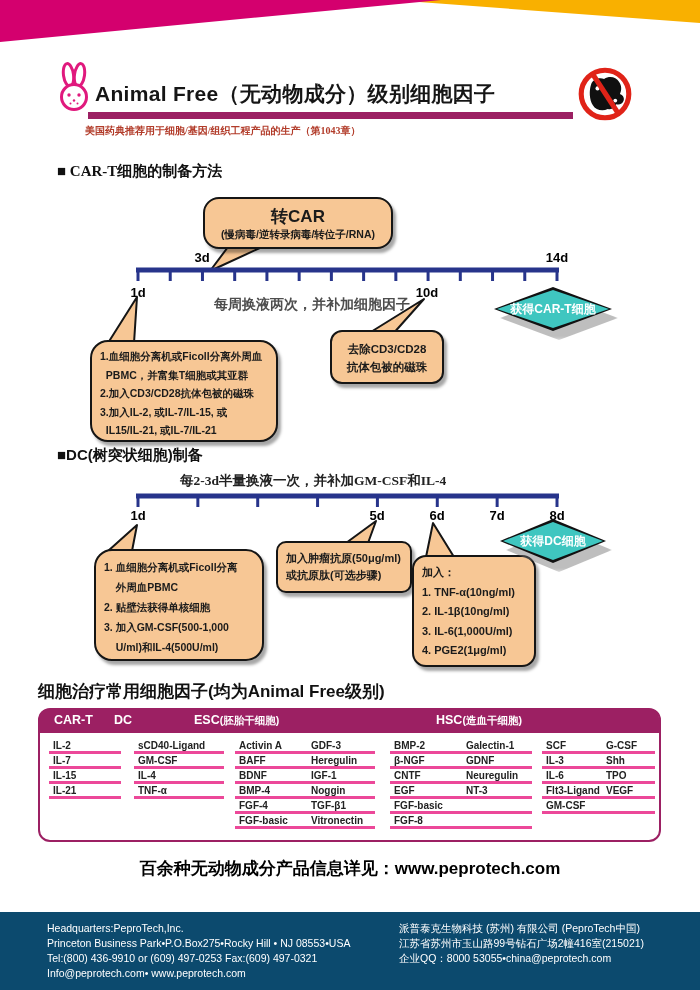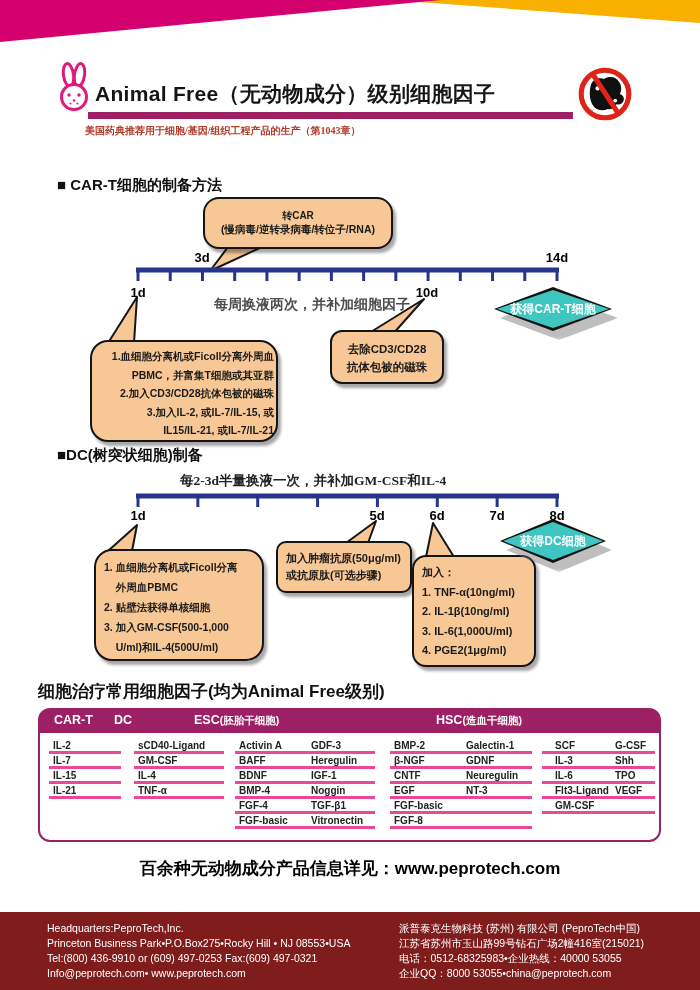--- a/index.html
+++ b/index.html
@@ -20,24 +20,24 @@
     font-family:"Liberation Serif",serif;font-weight:600;margin-left:28px;}
 
   .sec-h{position:absolute;font-size:15px;font-weight:bold;color:#111;}
 
   
   .callout{position:absolute;background:#f7c795;border:2px solid #151515;
     box-shadow:3px 4px 3px rgba(0,0,0,.35);box-sizing:border-box;color:#1b1b1b;font-weight:bold;}
   .callout .line{white-space:pre;}
   #car-bubble{left:203px;top:197px;width:190px;height:52px;border-radius:16px;
     display:flex;flex-direction:column;justify-content:center;text-align:center;}
-  #car-bubble .l1{font-size:10px;}
+  #car-bubble .l1{font-size:17px;}
   #car-bubble .l2{font-size:10.5px;}
   #car-steps{left:90px;top:340px;width:188px;height:102px;border-radius:18px;
-    font-size:10.5px;line-height:18.5px;padding:5px 2px 12px 8px;text-align:right;}
+    font-size:10.5px;line-height:18.5px;padding:5px 2px 12px 8px;}
   #car-remove{left:330px;top:330px;width:114px;height:54px;border-radius:12px;
     font-size:11.5px;line-height:18px;padding-top:8px;text-align:center;}
   #dc-steps{left:94px;top:549px;width:170px;height:112px;border-radius:18px;
     font-size:10.5px;line-height:20px;padding:6px 0 0 8px;}
   #dc-antigen{left:276px;top:541px;width:136px;height:52px;border-radius:10px;
     font-size:11px;line-height:17px;padding:7px 0 16px 8px;}
   #dc-add{left:412px;top:555px;width:124px;height:112px;border-radius:14px;
     font-size:11px;line-height:19.5px;padding:6px 0 0 8px;}
   .tail{position:absolute;}
 
@@ -63,26 +63,26 @@
     border:2.5px solid #9c2063;border-radius:12px;box-sizing:border-box;}
   #ftable .thead{position:absolute;left:-1px;top:-1px;width:620px;height:24px;background:#9c2063;
     border-radius:9px 9px 0 0;}
   .th{position:absolute;top:4px;color:#fff;font-weight:bold;font-size:12.5px;white-space:nowrap;}
   .th .th-sub{font-size:10.5px;font-weight:bold;}
   .tgroup{position:absolute;top:29px;}
   .trow{height:15px;border-bottom:3px solid #ec4899;display:flex;align-items:center;
     font-size:10px;font-weight:600;color:#222;padding-left:4px;box-sizing:border-box;line-height:13px;}
   #tg2 .trow{letter-spacing:0;}
   #tg3 .c0,#tg4 .c0{display:inline-block;width:72px;}
-  #tg5 .c0{display:inline-block;width:60px;margin-left:9px;}
+  #tg5 .c0{display:inline-block;width:60px;}
 
   
   #bottom-note{position:absolute;left:0;top:857px;width:700px;text-align:center;
     font-size:17px;font-weight:600;color:#000;}
-  #footer{position:absolute;left:0;top:912px;width:700px;height:78px;background:#7f1d1d;}
+  #footer{position:absolute;left:0;top:912px;width:700px;height:78px;background:#0c4a6e;}
   .fcol{position:absolute;top:9px;color:#fff;font-size:10.5px;line-height:15px;font-weight:500;white-space:nowrap;}
   #footer-left{left:47px;}
   #footer-right{left:399px;}
 </style>
 </head>
 <body>
 
 <div class="page">
 
   <div id="banner-yellow"></div>
@@ -105,21 +105,21 @@
   <svg class="abs" style="left:577px;top:66px;" width="56" height="56" viewBox="0 0 60 60">
     <circle cx="30" cy="30" r="25.5" fill="#fff" stroke="#e02318" stroke-width="5.5"></circle>
     <path fill="#101010" d="M15 20 c2-6 9-8 14-6 c6-4 13-2 16 3 c3 4 3 9 1 13 c3 1 5 4 4 7 c-1 4-5 5-8 4 c-1 4-5 6-9 5 c-6 3-13 1-16-4 c-4-6-4-16-2-22 z"></path>
     <circle cx="41" cy="37" r="2" fill="#fff"></circle>
     <circle cx="22" cy="24" r="2.2" fill="#fff"></circle>
     <line x1="17" y1="9" x2="45" y2="52" stroke="#e02318" stroke-width="5.5"></line>
   </svg>
 
   <div id="subtitle">美国药典推荐用于细胞/基因/组织工程产品的生产（第1043章）</div>
 
-  <div class="sec-h" style="left:57px;top:176px;">■ CAR-T细胞的制备方法</div>
+  <div class="sec-h" style="left:57px;top:162px;font-family:Liberation Serif, serif;">■ CAR-T细胞的制备方法</div>
 
   <svg class="tail" style="left:200px;top:244px;" width="70" height="30">
     <polygon points="28,3 62,3 10,27" fill="#f7c795" stroke="#151515" stroke-width="2" stroke-linejoin="round"></polygon>
   </svg>
   <div id="car-bubble" class="callout">
     <div class="l1">转CAR</div>
     <div class="l2">(慢病毒/逆转录病毒/转位子/RNA)</div>
   </div>
 
   <div class="dlabel" style="left:185px;top:250px;">3d</div>
@@ -342,18 +342,17 @@
   <div id="footer">
     <div class="fcol" id="footer-left">
         <div class="line">Headquarters:PeproTech,Inc.</div>
         <div class="line">Princeton Business Park•P.O.Box275•Rocky Hill • NJ 08553•USA</div>
         <div class="line">Tel:(800) 436-9910 or (609) 497-0253 Fax:(609) 497-0321</div>
         <div class="line">Info@peprotech.com• www.peprotech.com</div>
       </div>
     <div class="fcol" id="footer-right">
         <div class="line">派普泰克生物科技 (苏州) 有限公司 (PeproTech中国)</div>
         <div class="line">江苏省苏州市玉山路99号钻石广场2幢416室(215021)</div>
-        <div class="line">电话：0512-68325983•企业热线：40000 53055</div>
         <div class="line">企业QQ：8000 53055•china@peprotech.com</div>
       </div>
   </div>
 
 </div>
 
 </body></html>

